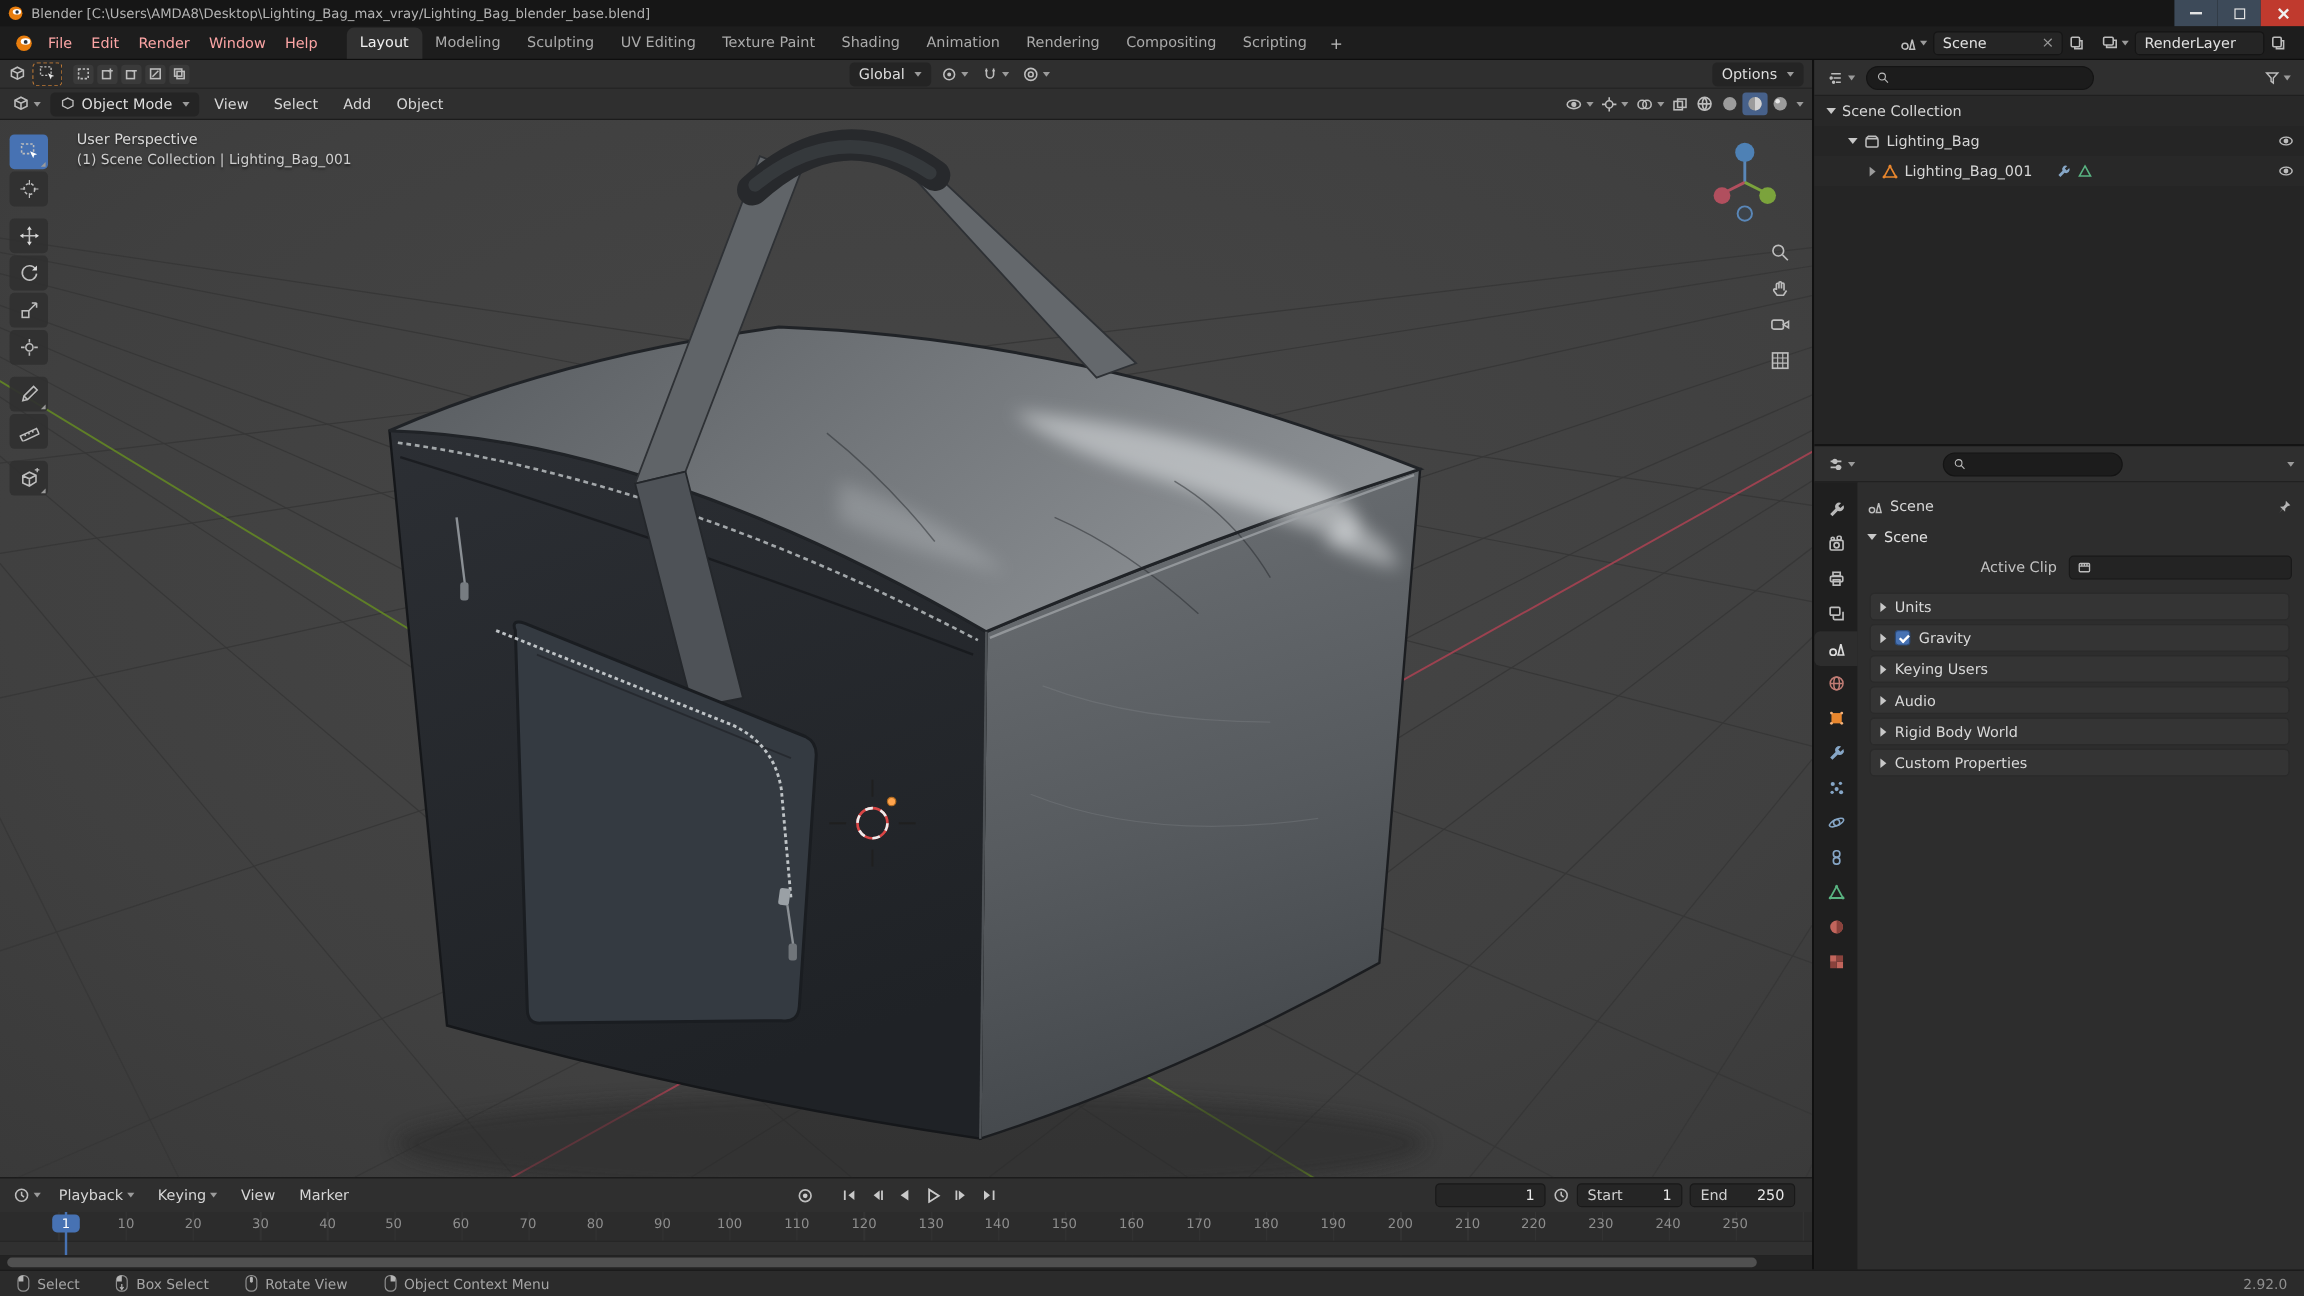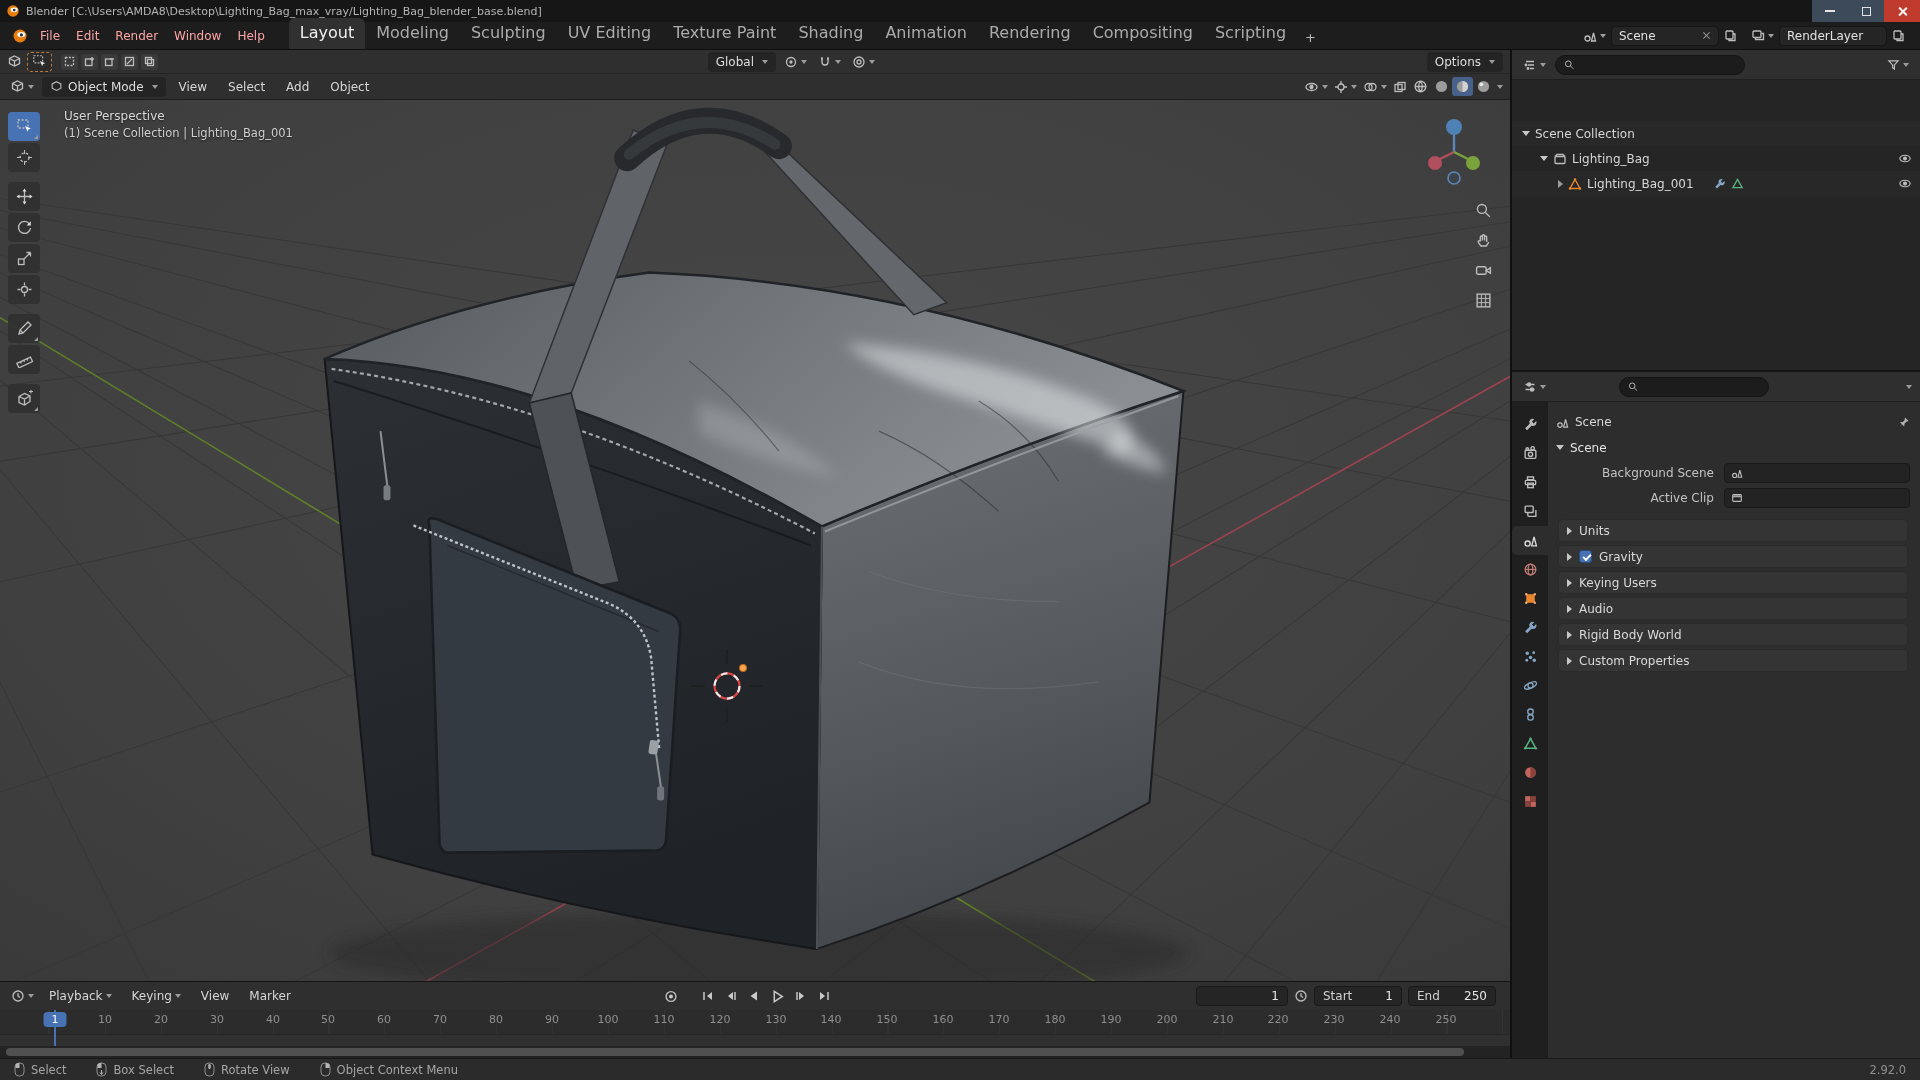--- a/index.html
+++ b/index.html
@@ -25,21 +25,21 @@
   .glyph-min { width:10px; height:2px; background:#e3e3e3; }
   .glyph-max { width:9px; height:9px; border:1.5px solid #e3e3e3; }
   .glyph-close { position:relative; width:11px; height:11px; }
   .glyph-close::before,.glyph-close::after { content:""; position:absolute; left:5px; top:0; width:1.5px; height:11px; background:#f0f0f0; }
   .glyph-close::before { transform:rotate(45deg); } .glyph-close::after { transform:rotate(-45deg); }
 
   
   .topbar { height:28px; background:#1d1d1d; display:flex; align-items:center; padding:0 8px; border-bottom:1px solid #0e0e0e; flex:0 0 auto; }
   .menu-item { padding:4px 8px; border-radius:4px; color:#fca5a5; }
   .ws-tabs { display:flex; align-items:flex-end; height:100%; margin-left:16px; }
-  .ws-tab { padding:5px 11px 7px; color:#ababab; border-radius:6px 6px 0 0; font-size:16px; }
+  .ws-tab { padding:5px 11px 7px; color:#ababab; border-radius:6px 6px 0 0; font-size:12px; }
   .ws-tab.active { background:#303030; color:#f0f0f0; }
   .ws-add { padding:4px 8px; color:#bbb; font-size:13px; }
   .topbar-right { margin-left:auto; display:flex; align-items:center; gap:8px; padding-right:4px; }
   .id-group { display:flex; align-items:center; gap:2px; }
   .id-field { display:flex; align-items:center; gap:5px; background:#252525; border:1px solid #151515; border-radius:4px; height:20px; padding:0 7px; min-width:108px; color:#e0e0e0; }
   .id-x { color:#9a9a9a; font-size:11px; margin-left:auto; position:relative; width:9px; height:9px; }
   .id-x::before,.id-x::after { content:""; position:absolute; left:4px; top:0; width:1.2px; height:9px; background:#9a9a9a; }
   .id-x::before { transform:rotate(45deg);} .id-x::after { transform:rotate(-45deg);}
 
   
@@ -84,21 +84,21 @@
   .playhead-label { position:absolute; top:2px; transform:translateX(-50%); background:#4772b3; color:#fff; font-size:11px; padding:1px 8px; border-radius:4px; }
   .tl-scroll { height:12px; background:#232323; position:relative; }
   .tl-thumb { position:absolute; left:6px; right:46px; top:2px; height:8px; background:#505050; border-radius:5px; }
 
   
   .statusbar { height:22px; background:#2b2b2b; border-top:1px solid #181818; display:flex; align-items:center; padding:0 14px; gap:30px; color:#a5a5a5; font-size:11.5px; flex:0 0 auto; }
   .hint { display:flex; align-items:center; gap:6px; }
   .sb-version { margin-left:auto; color:#8f8f8f; }
 
   
-  .outliner { height:322px; display:flex; flex-direction:column; border-bottom:2px solid #141414; background:#252525;gap:41px; }
+  .outliner { height:322px; display:flex; flex-direction:column; border-bottom:2px solid #141414; background:#252525; }
   .panel-hdr { height:30px; background:#2f2f2f; display:flex; align-items:center; padding:0 8px; gap:6px; border-bottom:1px solid #1f1f1f; }
   .searchbox { display:flex; align-items:center; gap:5px; background:#1c1c1c; border:1px solid #141414; border-radius:10px; height:20px; padding:0 8px; flex:1; max-width:190px; }
   .searchbox input { background:transparent; border:none; outline:none; color:#ddd; width:100%; font-size:11px; font-family:inherit; }
   .ol-row { height:25px; display:flex; align-items:center; gap:5px; padding-right:8px; font-size:12px; color:#d6d6d6; }
   .ol-row:nth-child(odd) { background:#282828; }
   .ol-right { margin-left:auto; display:flex; align-items:center; gap:6px; }
 
   
   .properties { flex:1; display:flex; flex-direction:column; min-height:0; }
   .props-body { flex:1; display:flex; min-height:0; }
@@ -867,29 +867,20 @@
                   <path d="M8.2 12 10.3 3.6l2.2 8.4z"></path>
                 </svg>
               <span>Scene</span>
               <svg style="margin-left:auto" width="13" height="13" viewBox="0 0 14 14">
                   <path d="M8.5 1.5 12.5 5.5 10 6.3 8 8.3 7.8 11.3 5.6 9.1 2.5 12.2 5.4 8.9 3.2 6.7 6.2 6.5 8.2 4.5z" fill="#b5b5b5"></path>
                 </svg>
             </div>
             <div class="sect">
               <div class="tri-d"></div>
               <span>Scene</span>
-            </div>
-            <div class="prow">
-              <span class="plabel">Background Scene</span>
-              <div class="pfield">
-                <svg class="ic" width="12" height="12" viewBox="0 0 14 14">
-                    <circle cx="4.3" cy="9.8" r="2.4"></circle>
-                    <path d="M8.2 12 10.3 3.6l2.2 8.4z"></path>
-                  </svg>
-              </div>
             </div>
             <div class="prow">
               <span class="plabel">Active Clip</span>
               <div class="pfield">
                 <svg class="ic" width="12" height="12" viewBox="0 0 14 14">
                     <rect x="2" y="3" width="10" height="8" rx="1"></rect>
                     <path d="M2 5.5h10M4.5 3v2.5M7 3v2.5M9.5 3v2.5"></path>
                   </svg>
               </div>
             </div>

